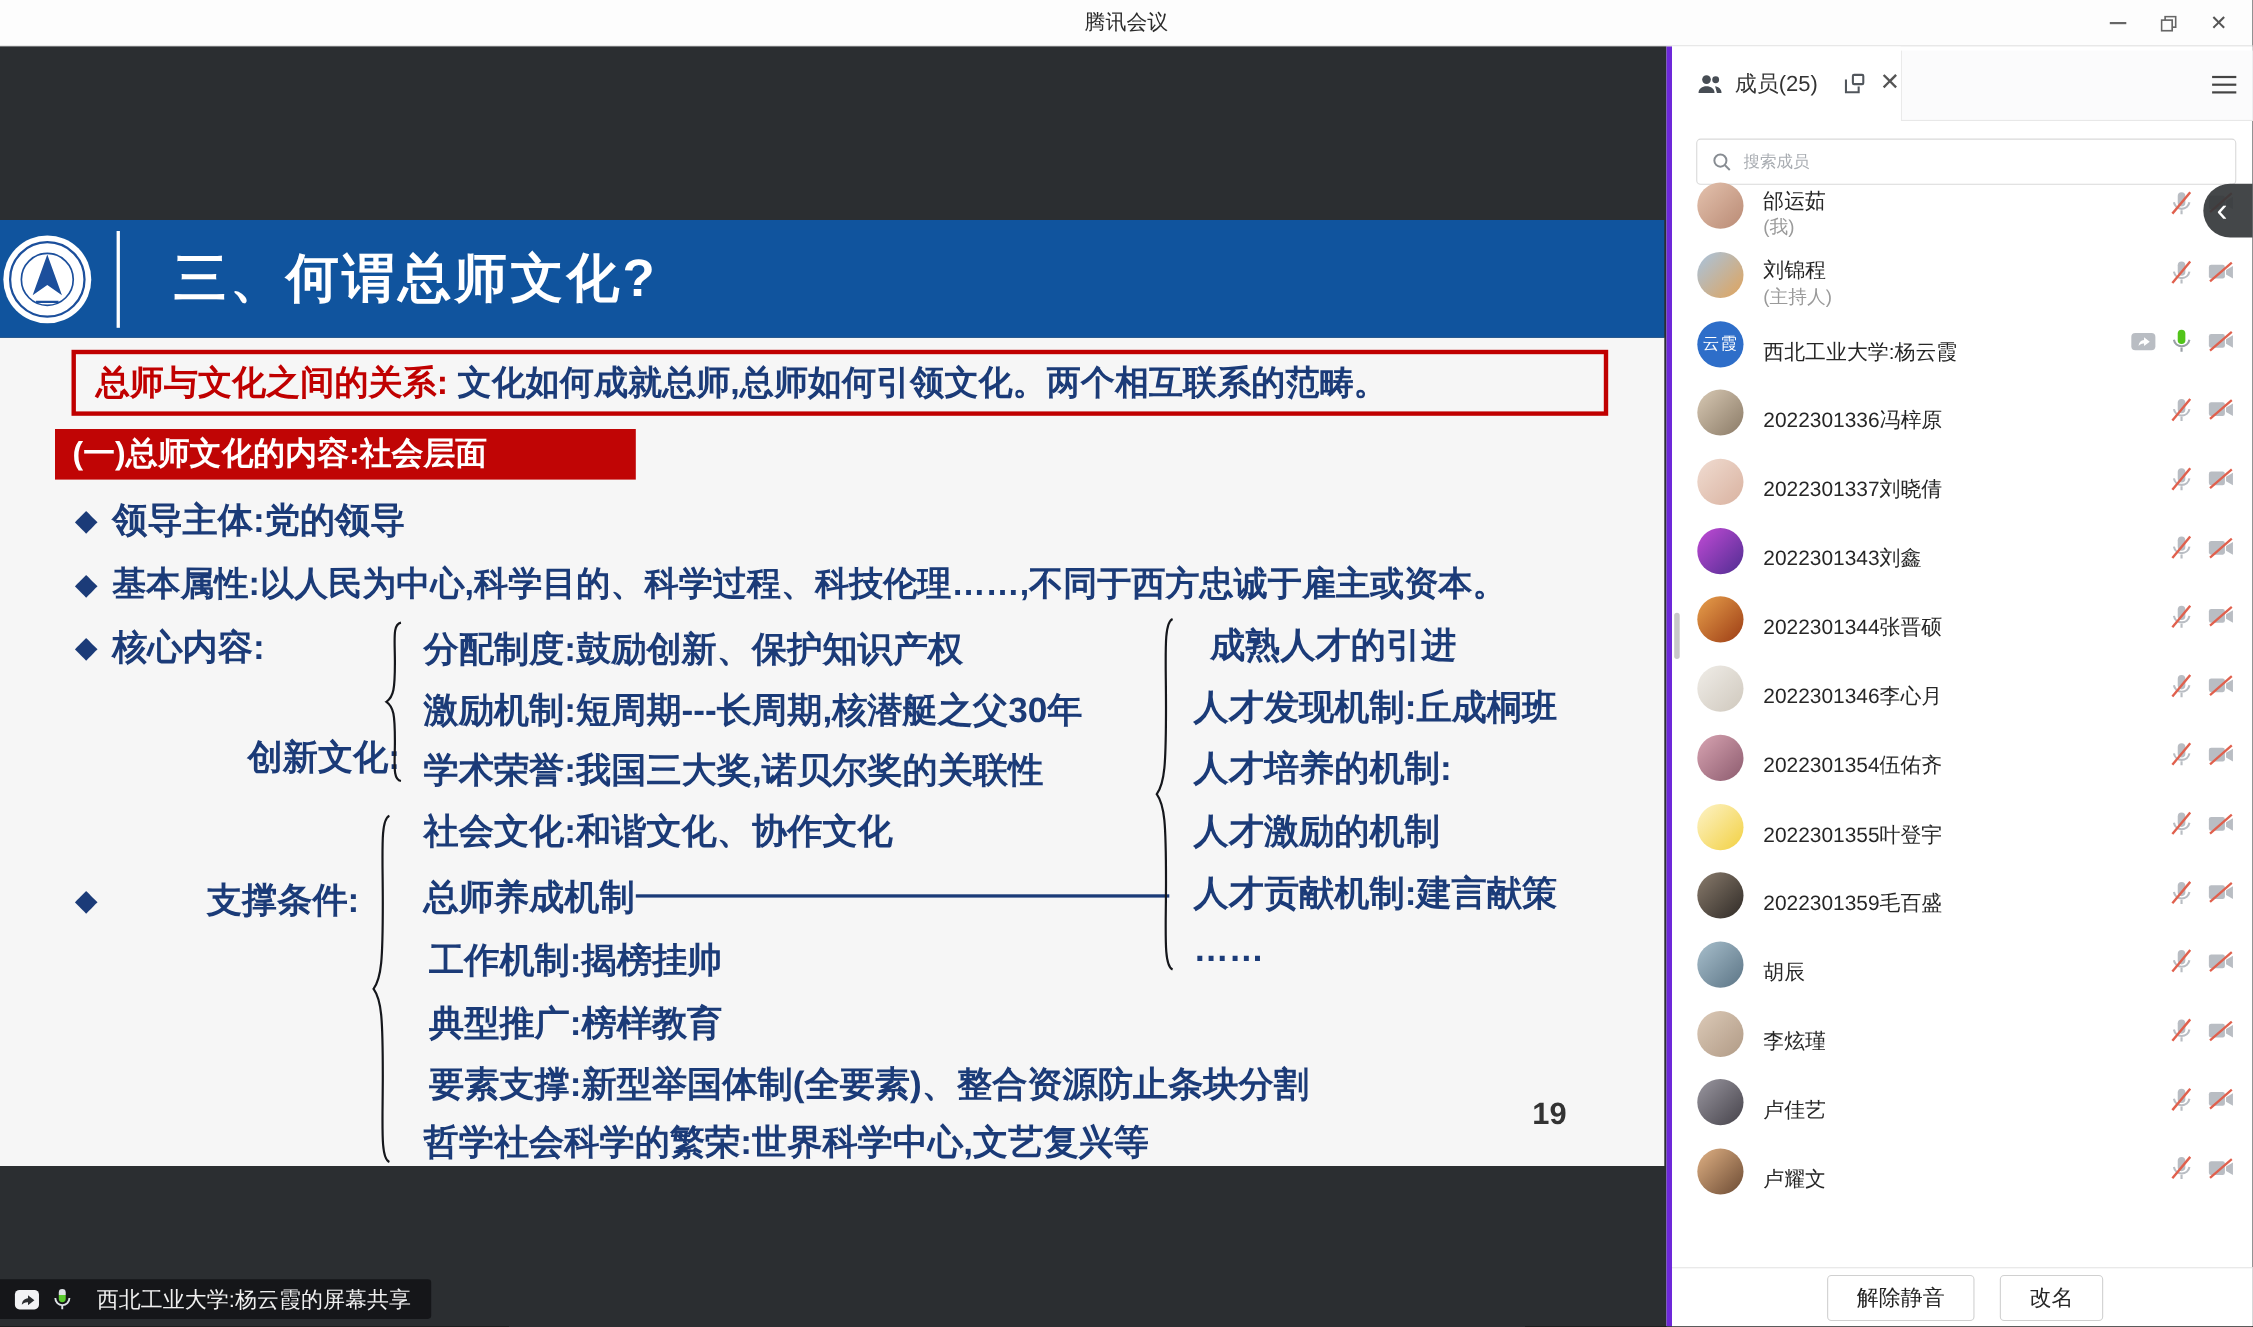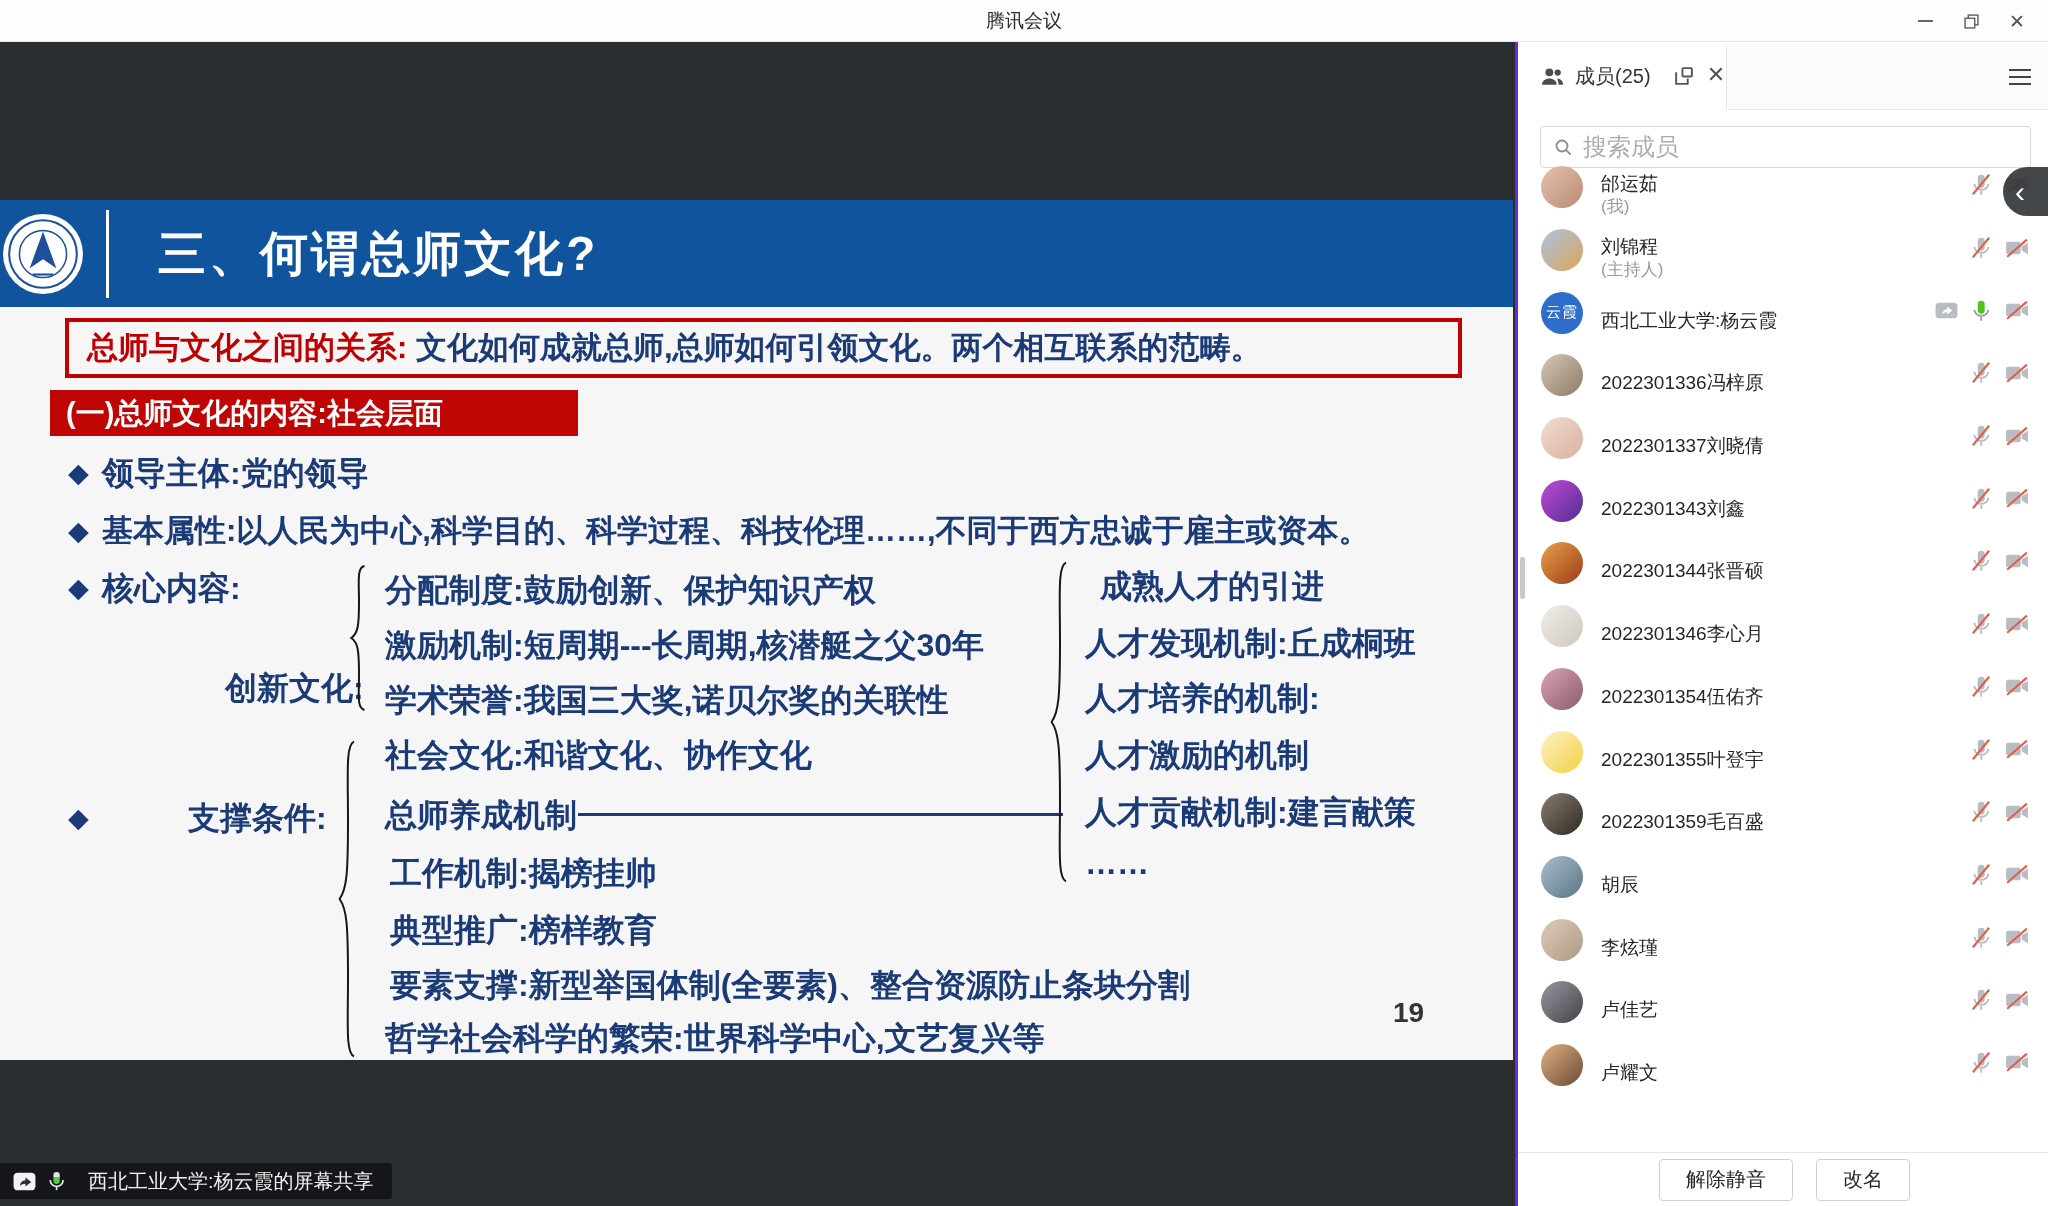--- a/index.html
+++ b/index.html
@@ -33,33 +33,33 @@
   .dash-line { position:absolute; left:578px; top:771px; width:485px; height:3px; background:#1b3b78; }
   .brace { position:absolute; }
   .brace svg { display:block; }
   .page-num { position:absolute; left:1393px; top:955px; font-size:28px; color:#333; font-weight:bold; }
 
   .share-pill { position:absolute; left:0px; top:1121px; height:36px; background:#151619; display:flex; align-items:center; padding:0 18px 0 12px; border-radius:0 3px 3px 0; }
   .share-pill .pill-text { color:#f0f0f0; font-size:20px; margin-left:12px; white-space:nowrap; }
   .pill-ico { display:flex; align-items:center; margin-right:8px; }
 
   
-  .panel { position:absolute; left:1515px; top:42px; width:533px; height:1164px; background:#ffffff; border-left:3px solid #6d28d9; }
+  .panel { position:absolute; left:1515px; top:42px; width:533px; height:1164px; background:#ffffff; border-left:5px solid #6d28d9; }
   .panel-header { position:absolute; left:0; top:0; width:533px; height:68px; background:#fff; }
   .panel-header .tab-zone { position:absolute; left:0; top:0; width:208px; height:68px; display:flex; align-items:center; background:#fff; }
   .panel-header .rest-zone { position:absolute; left:208px; top:4px; right:0; bottom:0; background:#fbfbfc; border-bottom:1px solid #e8e8e8; border-left:1px solid #e8e8e8; }
   .ph-people { margin-left:22px; display:flex; }
   .ph-title { margin-left:10px; font-size:20px; color:#333; }
   .ph-popout { position:absolute; left:155px; top:24px; cursor:pointer; }
   .ph-close { position:absolute; left:186px; top:20px; font-size:22px; color:#555; cursor:pointer; width:24px; text-align:center; }
   .ph-menu { position:absolute; right:20px; top:27px; width:22px; cursor:pointer; }
   .ph-menu div { height:2px; background:#444; margin-bottom:5px; }
 
   .search-box { position:absolute; left:22px; top:84px; width:491px; height:42px; border:1px solid #d9d9d9; border-radius:4px; background:#fff; display:flex; align-items:center; padding-left:12px; }
-  .search-box input { border:none; outline:none; font-size:24px; color:#ef4444; margin-left:10px; width:400px; background:transparent; font-family:inherit; }
+  .search-box input { border:none; outline:none; font-size:15px; color:#ef4444; margin-left:10px; width:400px; background:transparent; font-family:inherit; }
   .search-box input::placeholder { color:#a9adb2; }
 
   .member-list { position:absolute; left:0; top:114px; width:533px; height:996px; overflow:hidden; }
   .m-row { height:62.7px; display:flex; align-items:center; padding:0 20px 0 23px; }
   .m-avatar { width:42px; height:42px; border-radius:50%; flex:0 0 42px; display:flex; align-items:center; justify-content:center; overflow:hidden; }
   .m-avatar-text { color:#fff; font-size:15px; letter-spacing:1px; }
   .m-names { margin-left:18px; flex:1 1 auto; min-width:0; }
   .m-name { font-size:19px; color:#262626; white-space:nowrap; line-height:24px;margin-top:16px; }
   .m-sub { font-size:17px; color:#9a9a9a; line-height:22px; }
   .m-icons { display:flex; align-items:center; gap:9px; }

